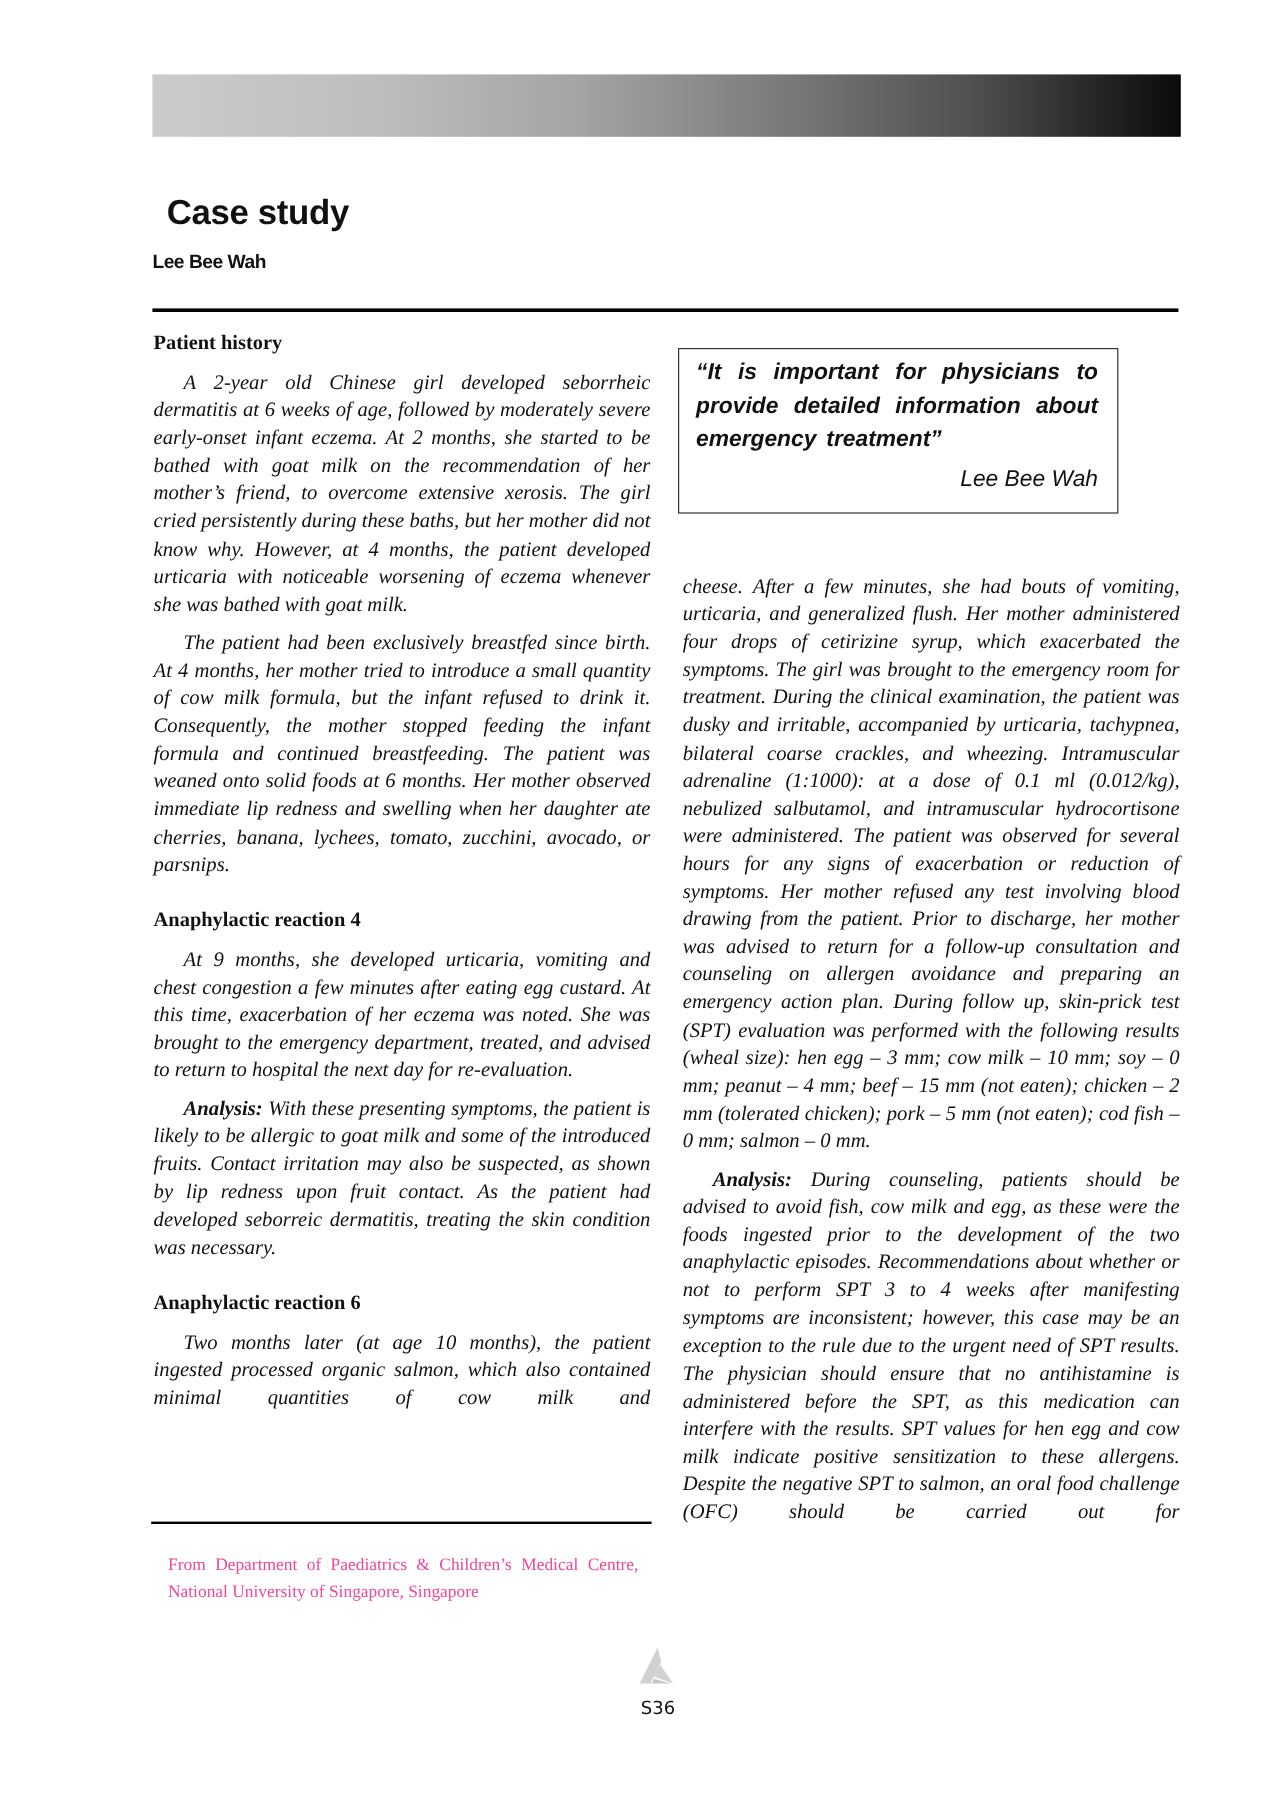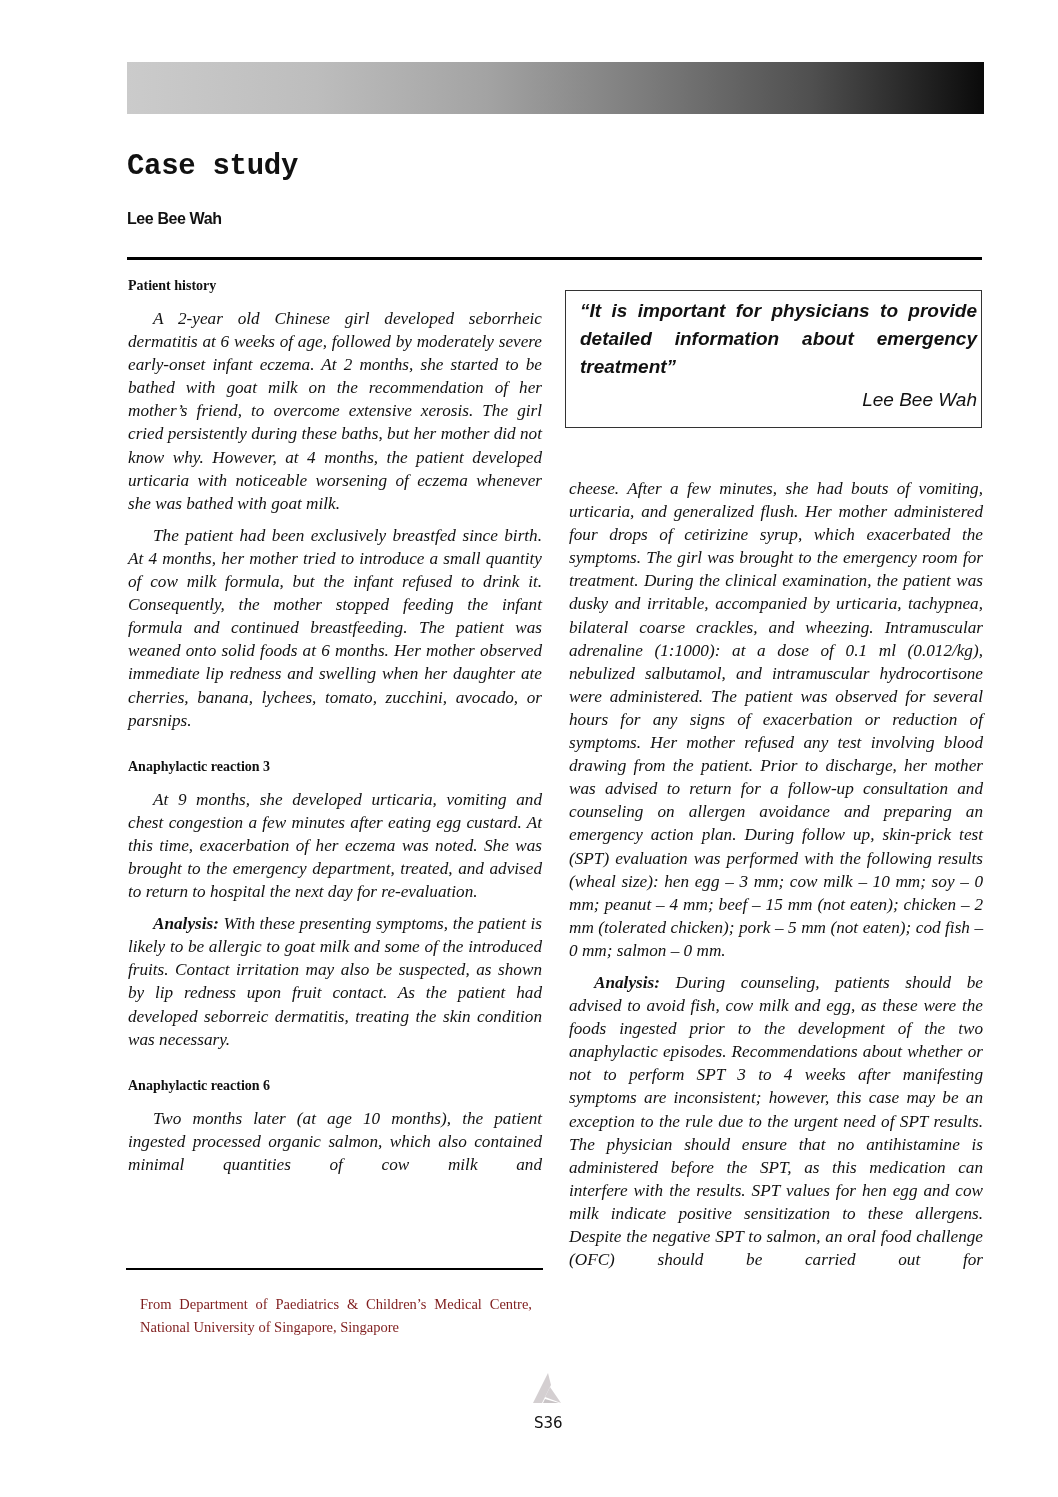--- a/index.html
+++ b/index.html
@@ -1,55 +1,55 @@
 <!DOCTYPE html>
 <html><head>
 <meta charset="utf-8">
 <style>
   html, body { margin: 0; padding: 0; background: #ffffff; }
   body { width: 1058px; height: 1497px; position: relative; overflow: hidden; color: #111; }
   .banner { position: absolute; left: 127px; top: 62px; width: 857px; height: 52px;
     background: linear-gradient(to right, #cbcbcb 0%, #bdbdbd 22%, #a3a3a3 42%, #7d7d7d 60%, #4f4f4f 80%, #0a0a0a 100%); }
-  .title { position: absolute; left: 127px; top: 150px; margin: 0; font-family: Liberation Mono, monospace;
+  .title { position: absolute; left: 127px; top: 150px; margin: 12px; font-family: Liberation Sans, sans-serif;
     font-weight: bold; font-size: 29px; letter-spacing: -0.3px; color: #111; }
   .author { position: absolute; left: 127px; top: 210px; margin: 0; font-family: "Liberation Sans", sans-serif;
     font-weight: bold; font-size: 16px; color: #111; letter-spacing: -0.4px; }
   .rule-top { position: absolute; left: 127px; top: 257px; width: 855px; height: 3px; background: #000; }
   .col { position: absolute; font-family: "Liberation Serif", serif; font-size: 17.2px; line-height: 23.1px; color: #111; }
   .col-left { left: 128px; top: 274px; width: 414px; }
   .col-right { left: 569px; top: 477px; width: 414px; }
-  .col h2 { font-family: "Liberation Serif", serif; font-size: 14px; font-weight: bold; margin: 0 0 10px 0; line-height: 23px; }
+  .col h2 { font-family: "Liberation Serif", serif; font-size: 17px; font-weight: bold; margin: 0 0 10px 0; line-height: 23px; }
   .col p { margin: 0 0 9px 0; text-align: justify; text-indent: 25px; font-style: italic; }
   .col p.no-indent { text-indent: 0; }
   .col .spacer { height: 14px; }
   .col b { font-weight: bold; }
-  .quote-box { position: absolute; left: 565px; top: 290px; width: 417px; height: 138px; border: 1.5px solid #333; box-sizing: border-box; padding: 6px 4px 0 14px; font-family: "Liberation Sans", sans-serif; }
+  .quote-box { position: absolute; left: 565px; top: 290px; width: 367px; height: 138px; border: 1.5px solid #333; box-sizing: border-box; padding: 6px 16px 0 14px; font-family: "Liberation Sans", sans-serif; }
   .quote-text { font-style: italic; font-weight: bold; font-size: 19px; line-height: 28px; text-align: justify; text-align-last: left; color: #111; word-spacing: 3px; }
   .quote-attr { font-style: italic; font-size: 19px; text-align: right; margin-top: 8px; color: #111; }
   .rule-foot { position: absolute; left: 126px; top: 1268px; width: 417px; height: 2px; background: #000; }
-  .affiliation { position: absolute; left: 140px; top: 1293px; width: 392px; font-family: "Liberation Serif", serif; font-size: 14.5px; line-height: 23px; color: #7f1d1d; text-align: justify; }
+  .affiliation { position: absolute; left: 140px; top: 1293px; width: 392px; font-family: "Liberation Serif", serif; font-size: 14.5px; line-height: 23px; color: #ec4899; text-align: justify; }
   .logo { position: absolute; left: 533px; top: 1373px; width: 30px; height: 32px; }
   .page-num { position: absolute; left: 534px; top: 1414px; font-family: "DejaVu Sans", sans-serif; font-size: 15px; color: #111; text-align: center; }
 </style>
 </head>
 <body>
 
 <div class="banner"></div>
 
 <h1 class="title">Case study</h1>
 <div class="author">Lee Bee Wah</div>
 
 <div class="rule-top"></div>
 
 <div class="col col-left">
   <h2>Patient history</h2>
   <p>A 2-year old Chinese girl developed seborrheic dermatitis at 6 weeks of age, followed by moderately severe early-onset infant eczema. At 2 months, she started to be bathed with goat milk on the recommendation of her mother’s friend, to overcome extensive xerosis. The girl cried persistently during these baths, but her mother did not know why. However, at 4 months, the patient developed urticaria with noticeable worsening of eczema whenever she was bathed with goat milk.</p>
   <p>The patient had been exclusively breastfed since birth. At 4 months, her mother tried to introduce a small quantity of cow milk formula, but the infant refused to drink it. Consequently, the mother stopped feeding the infant formula and continued breastfeeding. The patient was weaned onto solid foods at 6 months. Her mother observed immediate lip redness and swelling when her daughter ate cherries, banana, lychees, tomato, zucchini, avocado, or parsnips.</p>
   <div class="spacer"></div>
-  <h2>Anaphylactic reaction 3</h2>
+  <h2>Anaphylactic reaction 4</h2>
   <p>At 9 months, she developed urticaria, vomiting and chest congestion a few minutes after eating egg custard. At this time, exacerbation of her eczema was noted. She was brought to the emergency department, treated, and advised to return to hospital the next day for re-evaluation.</p>
   <p><b>Analysis:</b><span> With these presenting symptoms, the patient is likely to be allergic to goat milk and some of the introduced fruits. Contact irritation may also be suspected, as shown by lip redness upon fruit contact. As the patient had developed seborreic dermatitis, treating the skin condition was necessary.</span></p>
   <div class="spacer"></div>
   <h2>Anaphylactic reaction 6</h2>
   <p style="text-align-last: justify;">Two months later (at age 10 months), the patient ingested processed organic salmon, which also contained minimal quantities of cow milk and</p>
 </div>
 
 <div class="quote-box">
   <div class="quote-text">“It is important for physicians to provide detailed information about emergency treatment”</div>
   <div class="quote-attr">Lee Bee Wah</div>

